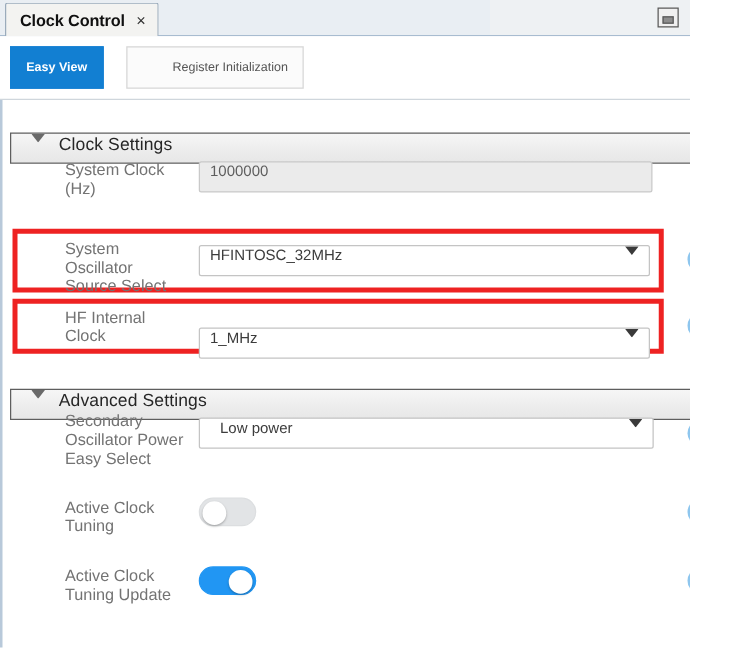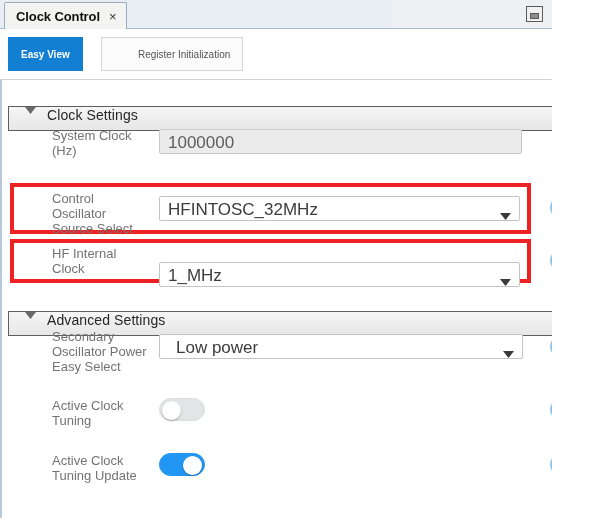--- a/index.html
+++ b/index.html
@@ -182,25 +182,25 @@
     color: #737373;
     width: 130px;
     margin-left: 32px;
   }
   .ctl {
     position: absolute;
     left: 157px;
     height: 25px;
     box-sizing: border-box;
     display: flex;
-    align-items: flex-end;
+    align-items: flex-start;
     background: #ffffff;
     border: 1px solid #c4c4c4;
     border-radius: 2px;
-    font-size: 17px;
+    font-size: 12px;
     color: #3c3c3c;
     padding: 0 8px;
     cursor: pointer;
   }
   .ctl.disabled {
     background: #ebebeb;
     border: 1px solid #c9c9c9;
     color: #5d5d5d;
     cursor: default;
   }
@@ -310,21 +310,21 @@
         <div>(Hz)</div>
       </div>
       <div class="ctl disabled" style="top:1px;width:363px;">
         <span class="val">1000000</span>
       </div>
     </div>
 
     <div class="highlight" style="top:103px;height:51px;"></div>
     <div class="row" style="top:103px;height:51px;">
       <div class="row-label" style="top:8px;">
-        <div>Control</div>
+        <div>System</div>
         <div>Oscillator</div>
         <div>Source Select</div>
       </div>
       <div class="ctl" style="top:13px;width:361px;">
         <span class="val">HFINTOSC_32MHz</span>
         <span class="chev"></span>
       </div>
       <div class="help" style="top:14px;">?</div>
     </div>
 

